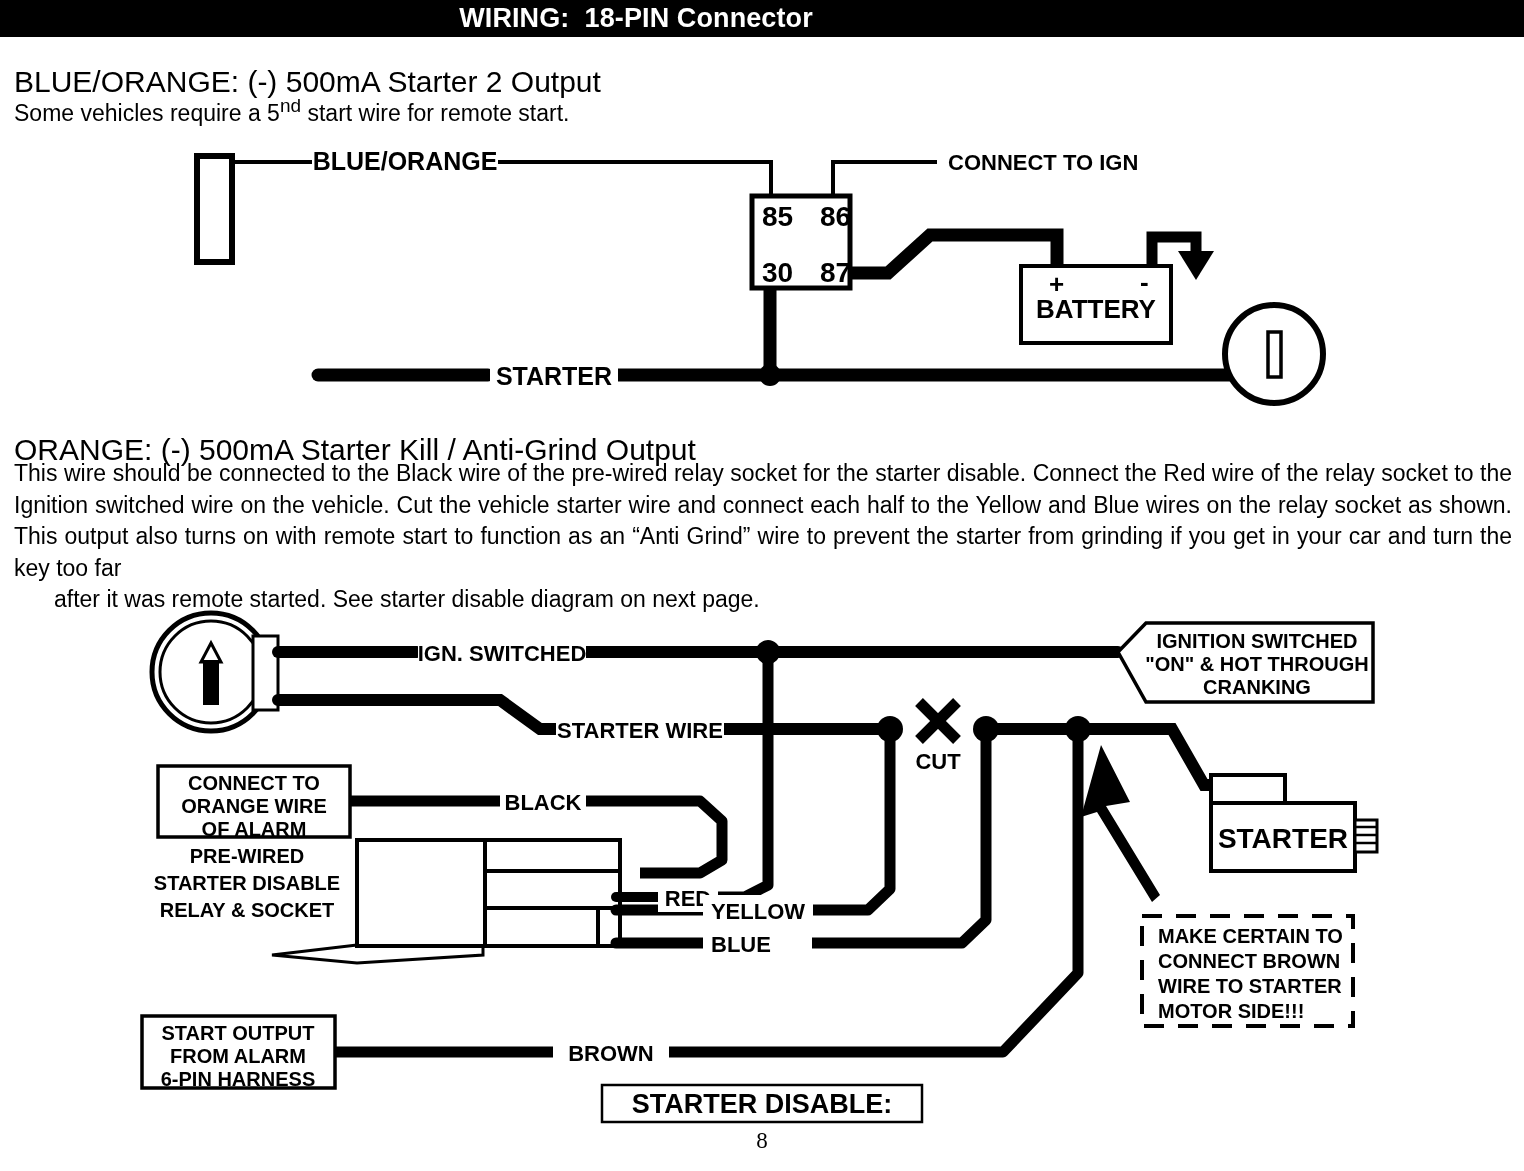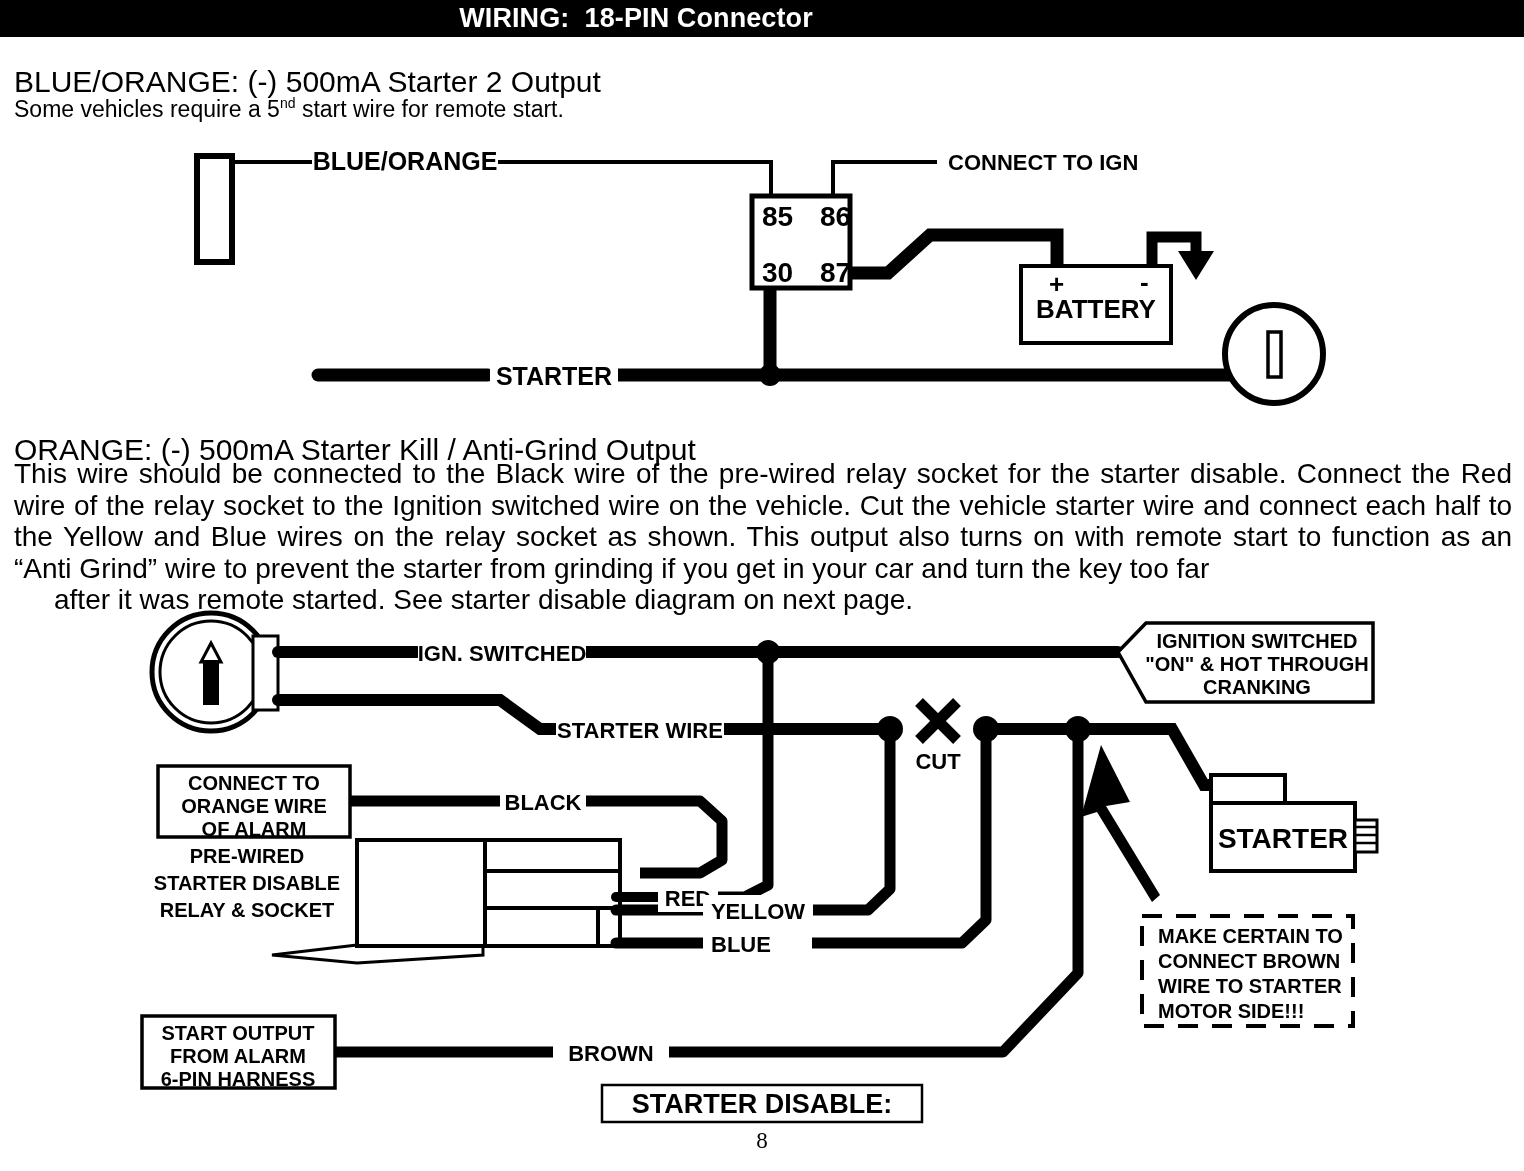--- a/index.html
+++ b/index.html
@@ -25,24 +25,24 @@
     border-radius:15px;
   }
   
   .sec-head{
     position:absolute;font-size:30px;font-weight:normal;
     white-space:nowrap;line-height:1;margin-top:7px;
   }
   .sec-sub{
     position:absolute;font-size:23px;white-space:nowrap;line-height:1;
   }
-  .sec-sub sup{font-size:14px;vertical-align:super;}
+  .sec-sub sup{font-size:19px;vertical-align:super;}
   #body-para{
     position:absolute;left:14px;top:458px;width:1498px;
-    font-size:28px;line-height:31.5px;
+    font-size:23px;line-height:31.5px;
     text-align:justify;
     text-justify:inter-word;
   }
   #body-para .lastline{text-align:left;margin-left:40px;}
   
   .diagram{position:absolute;}
   svg{display:block;}
   .lbl{font-family:"Liberation Sans",sans-serif;font-weight:bold;fill:#000;}
   
   #page-number{

